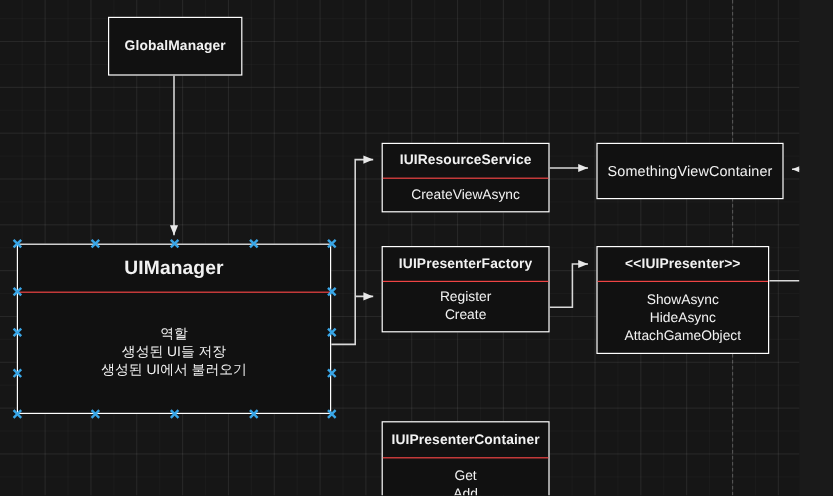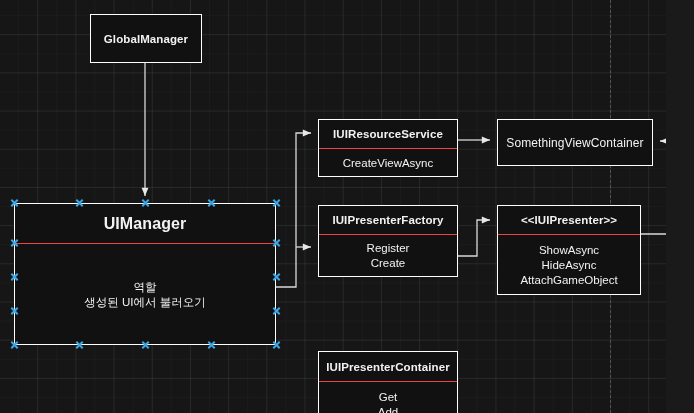--- a/index.html
+++ b/index.html
@@ -165,20 +165,21 @@
   </svg>
 
   <div class="node" id="node-globalmanager">
     <div class="title">GlobalManager</div>
   </div>
 
   <div class="node two-part" id="node-uimanager">
     <div class="title">UIManager</div>
     <div class="body">
       <span class="line">역할</span>
+      <span class="line">생성된 UI들 저장</span>
       <span class="line">생성된 UI에서 불러오기</span>
     </div>
   </div>
 
   <div class="node two-part" id="node-resourceservice">
     <div class="title">IUIResourceService</div>
     <div class="body">
       <span class="line">CreateViewAsync</span>
     </div>
   </div>

